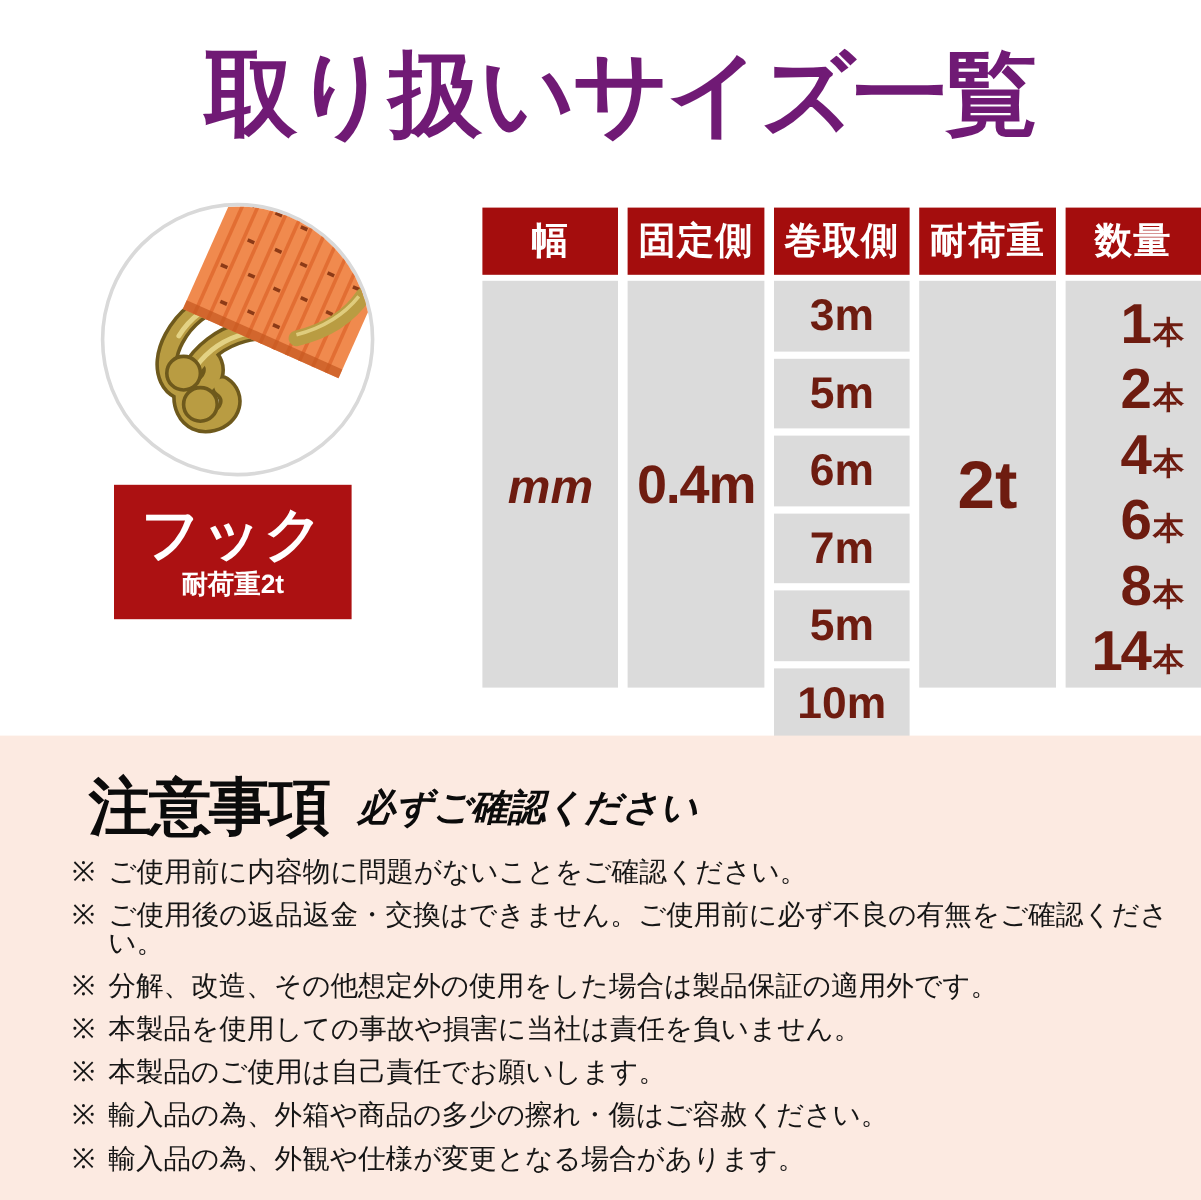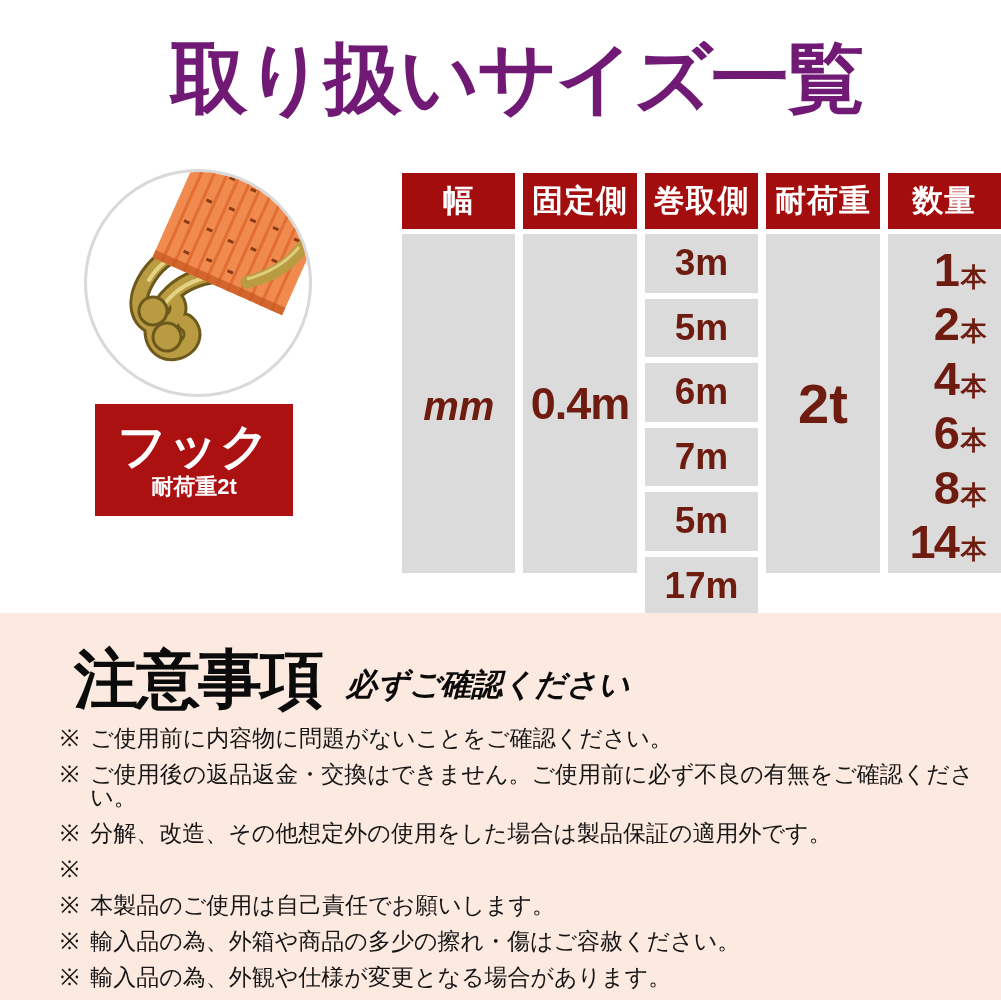--- a/index.html
+++ b/index.html
@@ -63,21 +63,21 @@
 
   
   .notice {
     position:absolute; left:0; top:613px; width:1001px; height:387px;
     background:#fceae1; color:#111111;
   }
   .notice-head {
     display:flex; align-items:flex-end; gap:24px;
     padding:34px 0 0 74px;
   }
-  .notice-title { font-size:64px; font-weight:900; line-height:1; letter-spacing:-2px; color:#0b0b0b; }
+  .notice-title { font-size:52px; font-weight:900; line-height:1; letter-spacing:-2px; color:#0b0b0b; }
   .notice-subtitle { font-size:31px; font-weight:900; padding-bottom:5px; color:#0b0b0b;font-style:italic; }
   .notice-list { list-style:none; margin:16px 0 0 60px; }
   .notice-list li {
     display:flex; align-items:flex-start; gap:11px;
     font-size:23px; line-height:1; margin-bottom:13px; color:#161616;
   }
   .notice-list .marker { font-size:23px; }
 </style>
 </head>
 <body>
@@ -168,21 +168,21 @@
     </div>
 
     <div class="col">
       <div class="th">巻取側</div>
       <div class="sub-rows">
         <div class="cell">3m</div>
         <div class="cell">5m</div>
         <div class="cell">6m</div>
         <div class="cell">7m</div>
         <div class="cell">5m</div>
-        <div class="cell">17m</div>
+        <div class="cell">10m</div>
       </div>
     </div>
 
     <div class="col">
       <div class="th">耐荷重</div>
       <div class="cell tall">
         <span class="load-val">2t</span>
       </div>
     </div>
 
@@ -231,20 +231,21 @@
       <li>
         <span class="marker">※</span>
         <span>ご使用後の返品返金・交換はできません。ご使用前に必ず不良の有無をご確認ください。</span>
       </li>
       <li>
         <span class="marker">※</span>
         <span>分解、改造、その他想定外の使用をした場合は製品保証の適用外です。</span>
       </li>
       <li>
         <span class="marker">※</span>
+        <span>本製品を使用しての事故や損害に当社は責任を負いません。</span>
       </li>
       <li>
         <span class="marker">※</span>
         <span>本製品のご使用は自己責任でお願いします。</span>
       </li>
       <li>
         <span class="marker">※</span>
         <span>輸入品の為、外箱や商品の多少の擦れ・傷はご容赦ください。</span>
       </li>
       <li>

